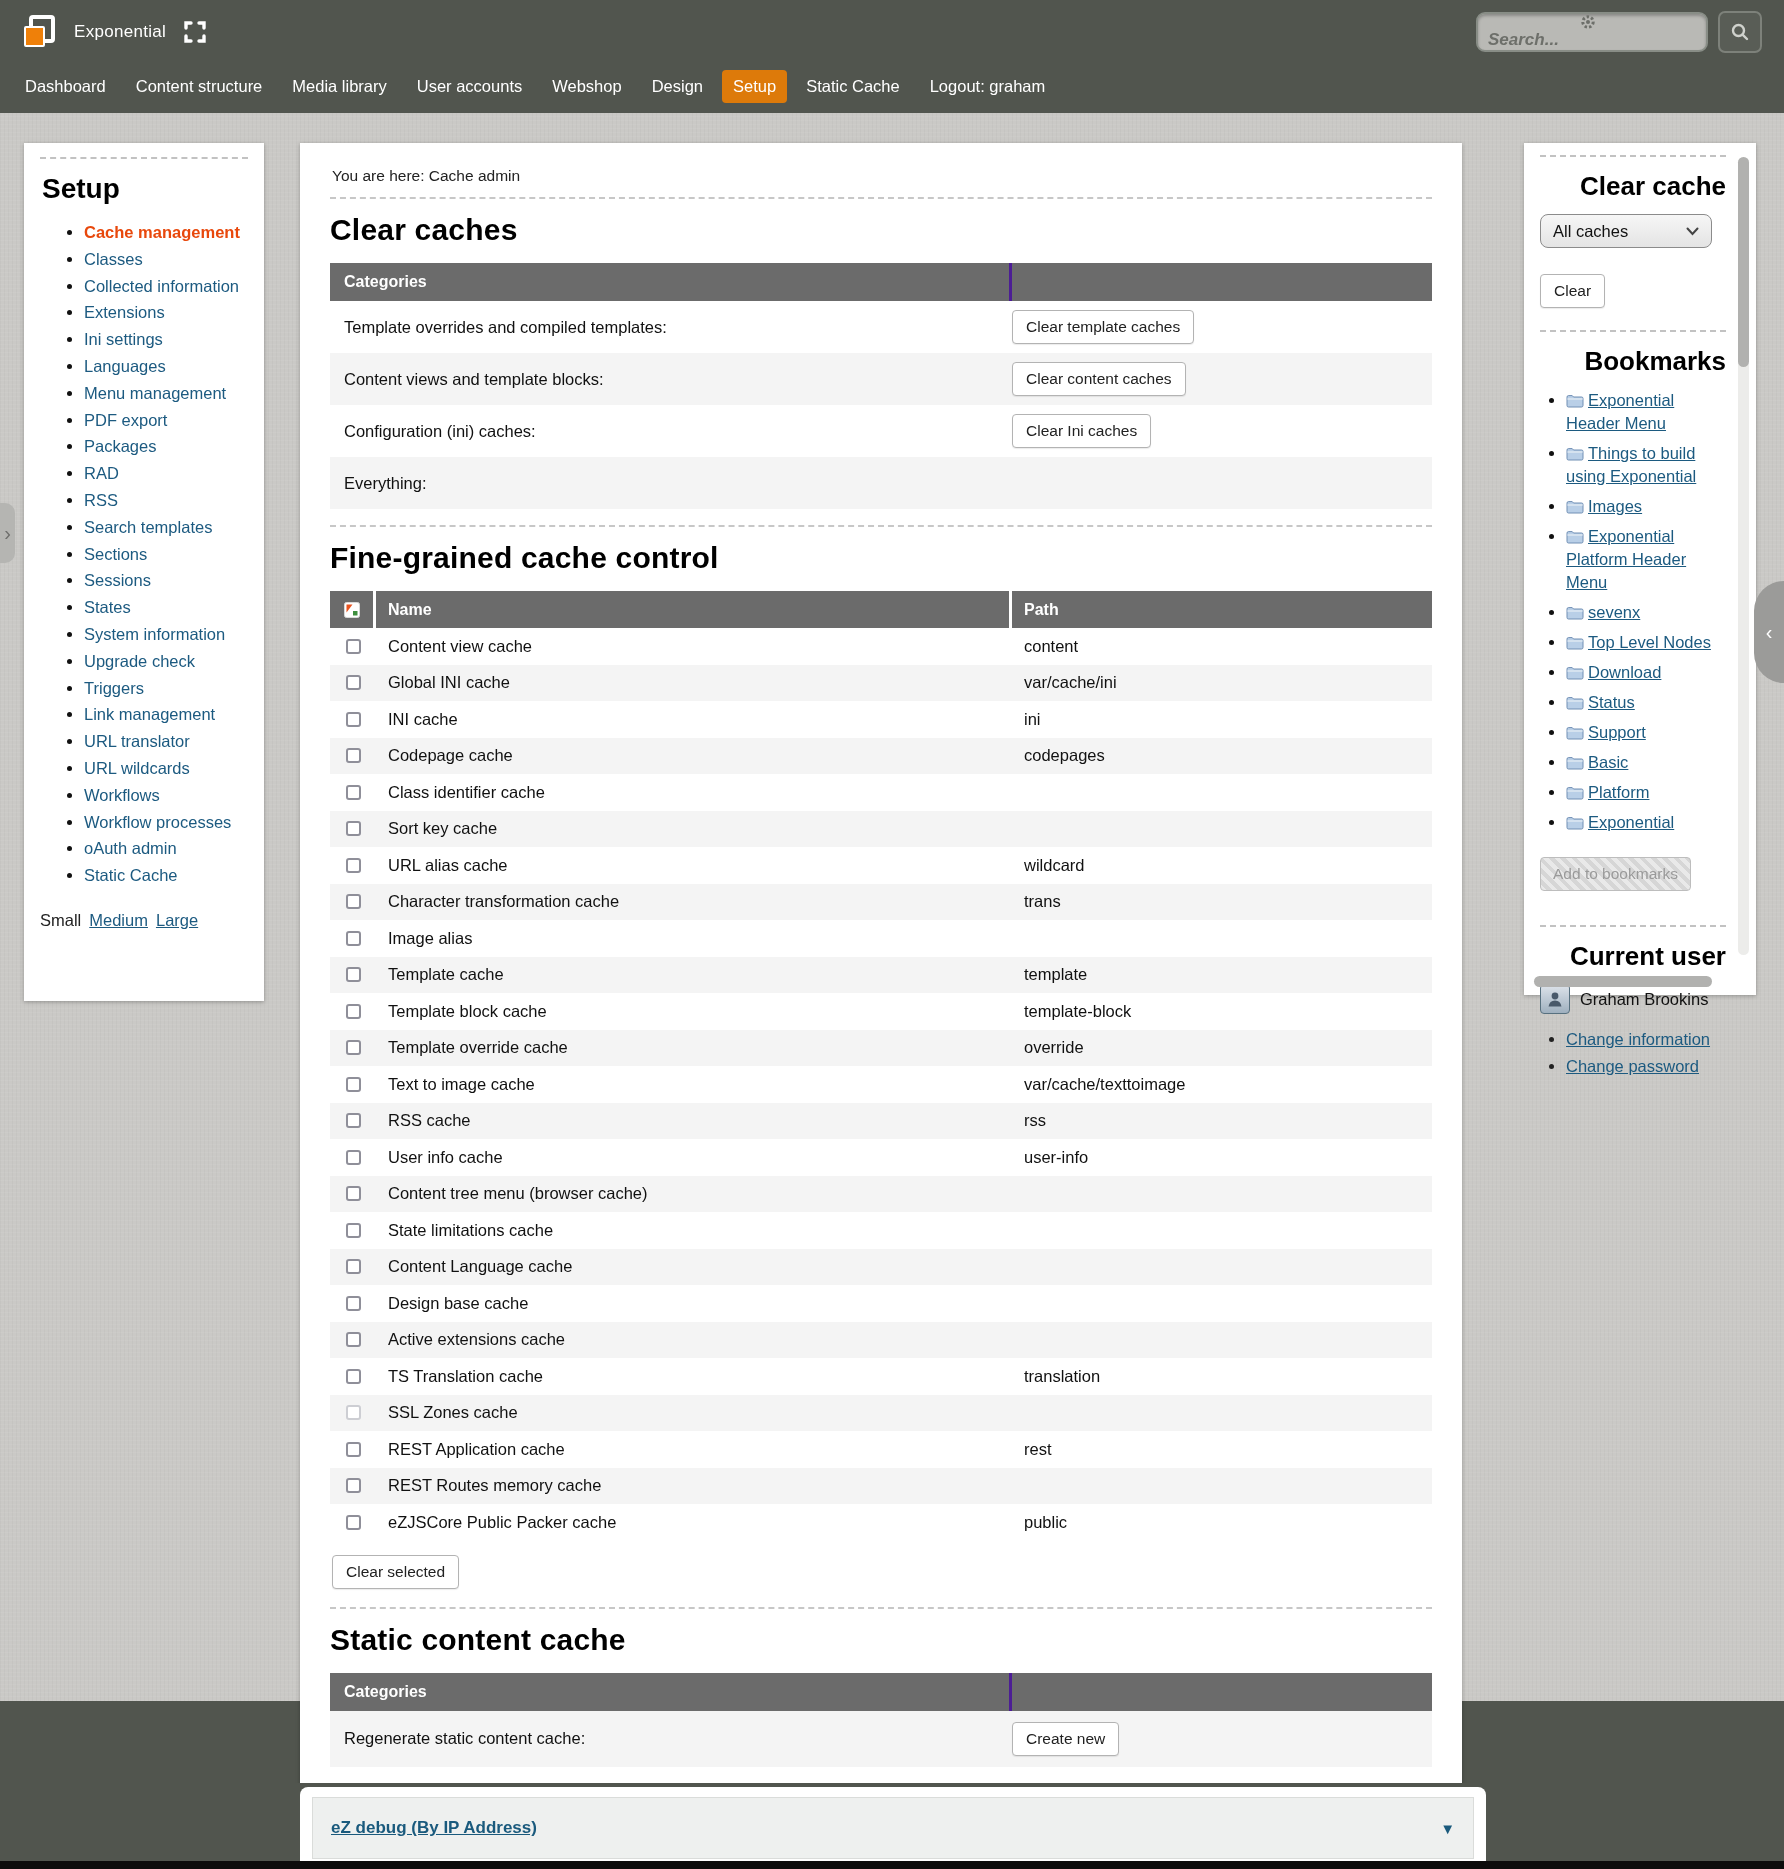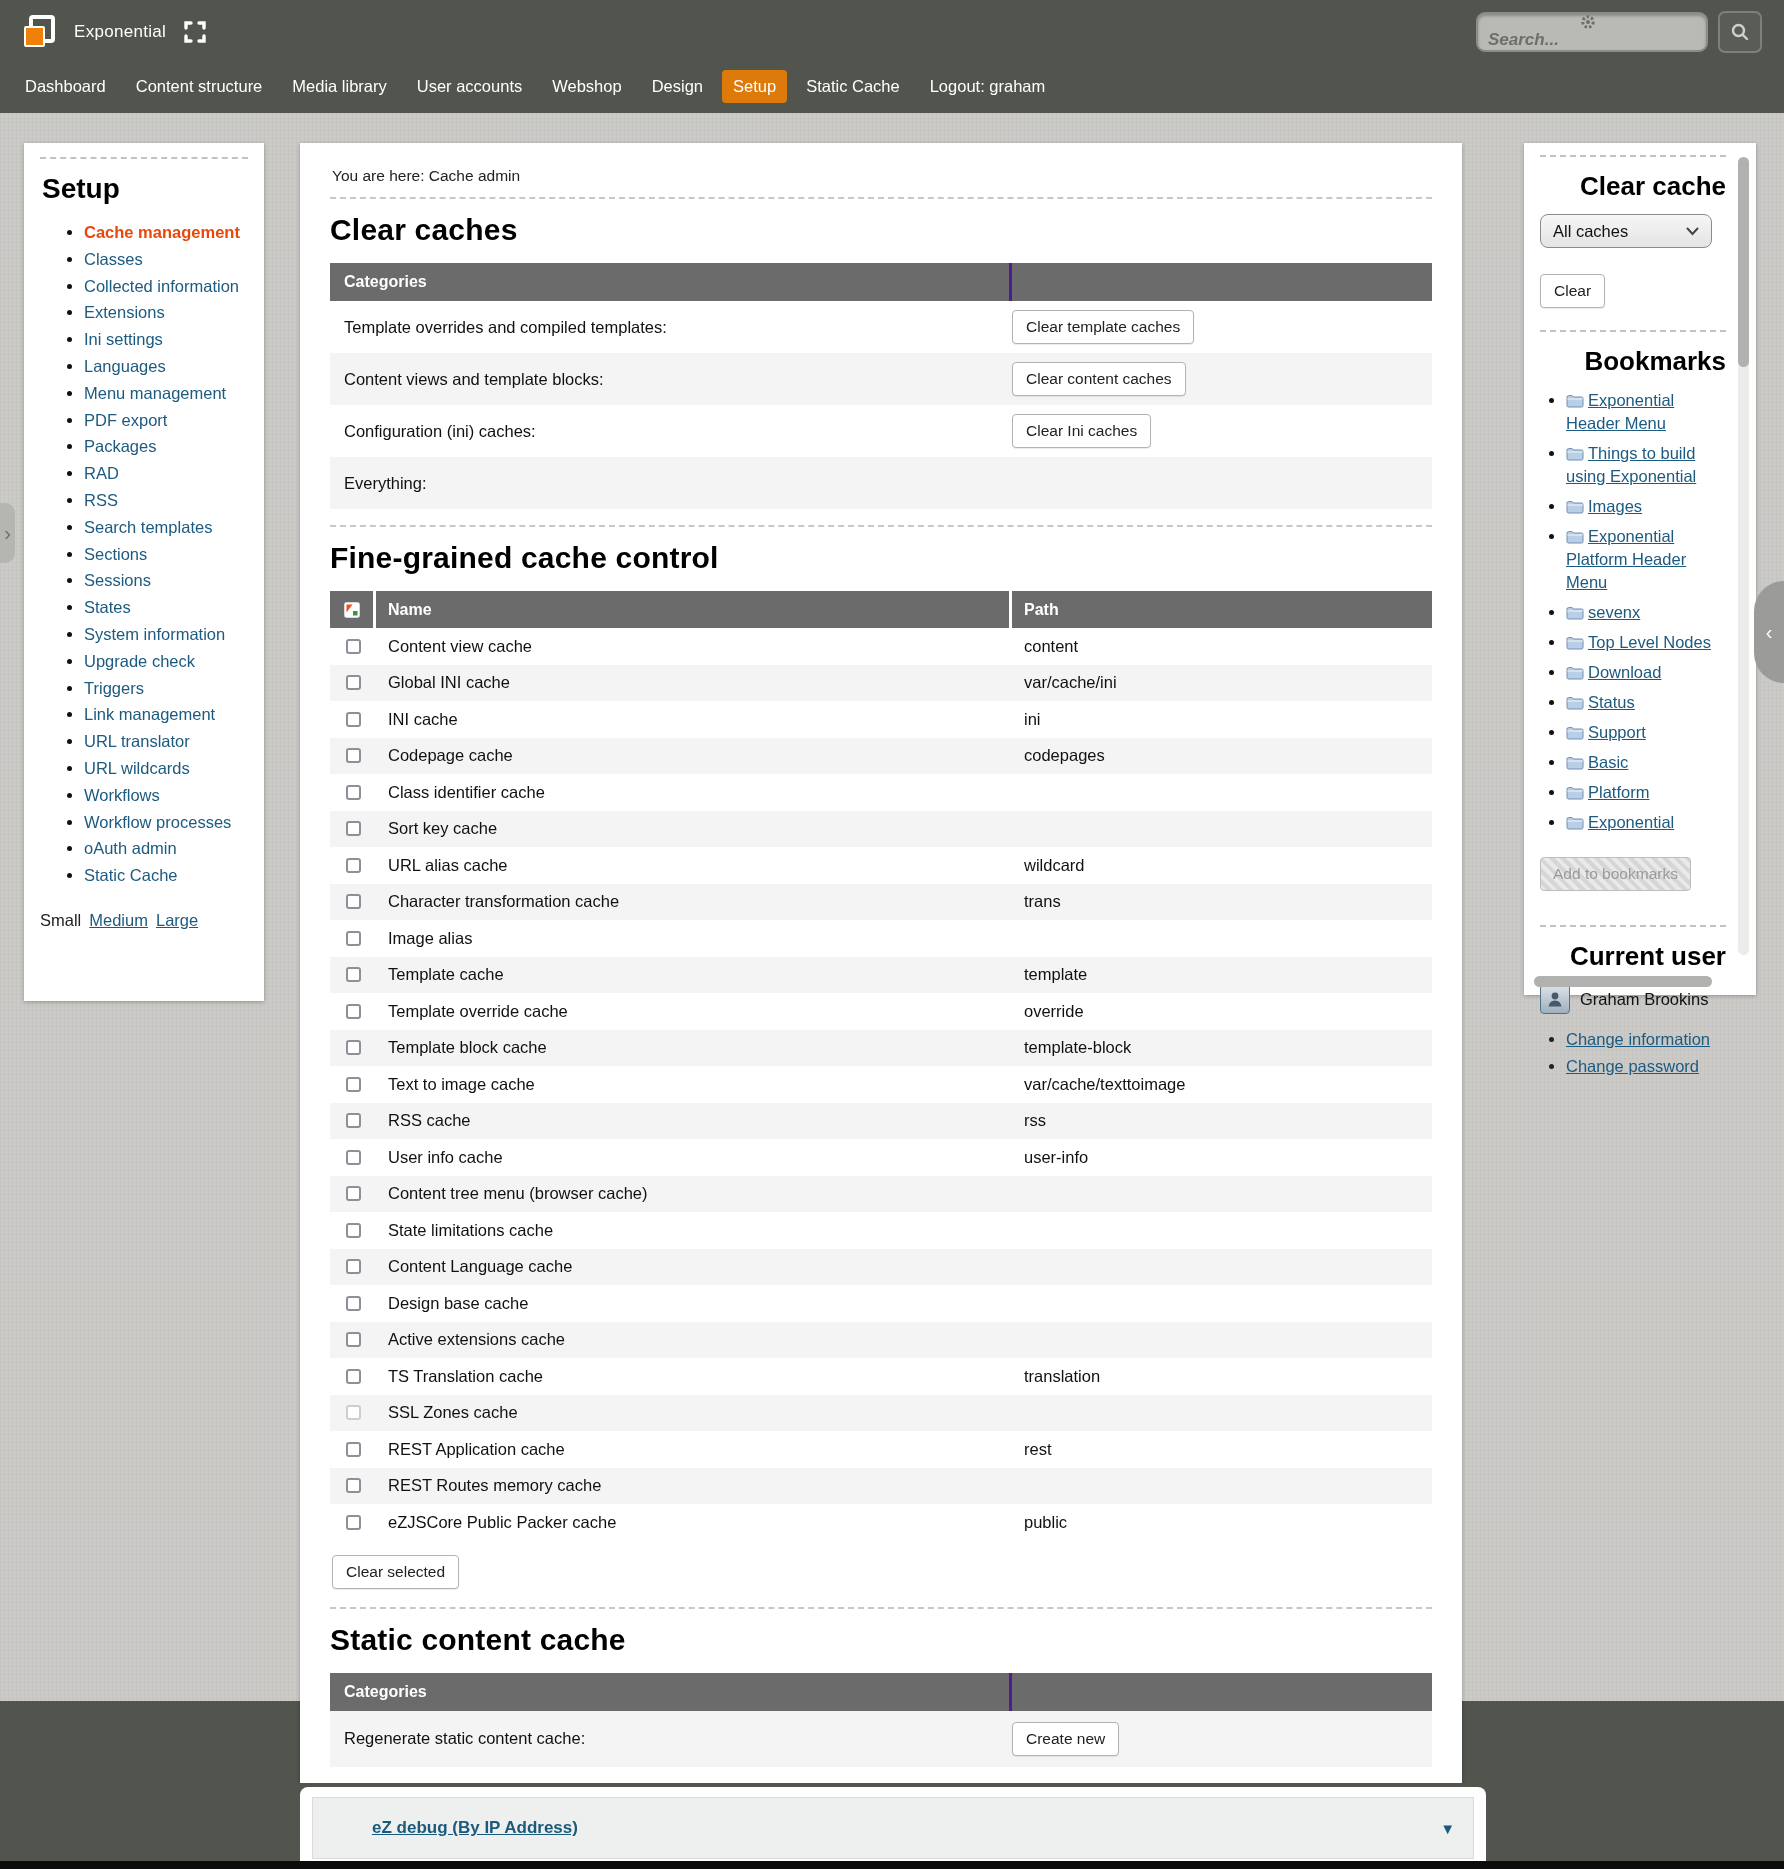--- a/index.html
+++ b/index.html
@@ -104,21 +104,21 @@
   
   .footer { height:82px; background:#51554e; display:flex; flex-direction:column; align-items:center; justify-content:center; gap:5px; }
   .footer-line { font-size:16px; color:#e8e8e4; }
   .footer-line .link { color:#79c5ec; text-decoration:underline; cursor:pointer; }
   .footer-line .orange { color:#f0820f; font-weight:bold; cursor:pointer; }
 
   
   .debug-zone { height:86px; background:#51554e; position:relative; }
   .debug-box { position:absolute; left:300px; top:4px; width:1186px; height:82px; background:#fff; border-radius:8px 8px 0 0; padding:10px 12px 0 12px; }
   .debug-bar { background:#eef0ef; border:1px solid #dadcda; height:62px; display:flex; align-items:center; justify-content:space-between; padding:0 18px; }
-  .debug-link { font-size:17px; font-weight:bold; color:#1a5a7d; text-decoration:underline; cursor:pointer;margin-left:41px; }
+  .debug-link { font-size:17px; font-weight:bold; color:#1a5a7d; text-decoration:underline; cursor:pointer; }
   .debug-toggle { color:#1a5a7d; font-size:15px; cursor:pointer; }
   .bottom-strip { position:absolute; left:0; bottom:0; width:100%; height:8px; background:#0c0c0c; }
 </style>
 </head>
 <body>
 
 <div class="topbar">
   <div class="topbar-row1">
     <div class="brand">
       <div class="logo">
@@ -419,30 +419,30 @@
             <span class="checkbox"></span>
           </div>
           <div class="fg-name">Template cache</div>
           <div class="fg-path">template</div>
         </div>
 
         <div class="fg-row">
           <div class="fg-cell-check">
             <span class="checkbox"></span>
           </div>
+          <div class="fg-name">Template block cache</div>
+          <div class="fg-path">template-block</div>
+        </div>
+
+        <div class="fg-row">
+          <div class="fg-cell-check">
+            <span class="checkbox"></span>
+          </div>
           <div class="fg-name">Template override cache</div>
           <div class="fg-path">override</div>
-        </div>
-
-        <div class="fg-row">
-          <div class="fg-cell-check">
-            <span class="checkbox"></span>
-          </div>
-          <div class="fg-name">Template block cache</div>
-          <div class="fg-path">template-block</div>
         </div>
 
         <div class="fg-row">
           <div class="fg-cell-check">
             <span class="checkbox"></span>
           </div>
           <div class="fg-name">Text to image cache</div>
           <div class="fg-path">var/cache/texttoimage</div>
         </div>
 

